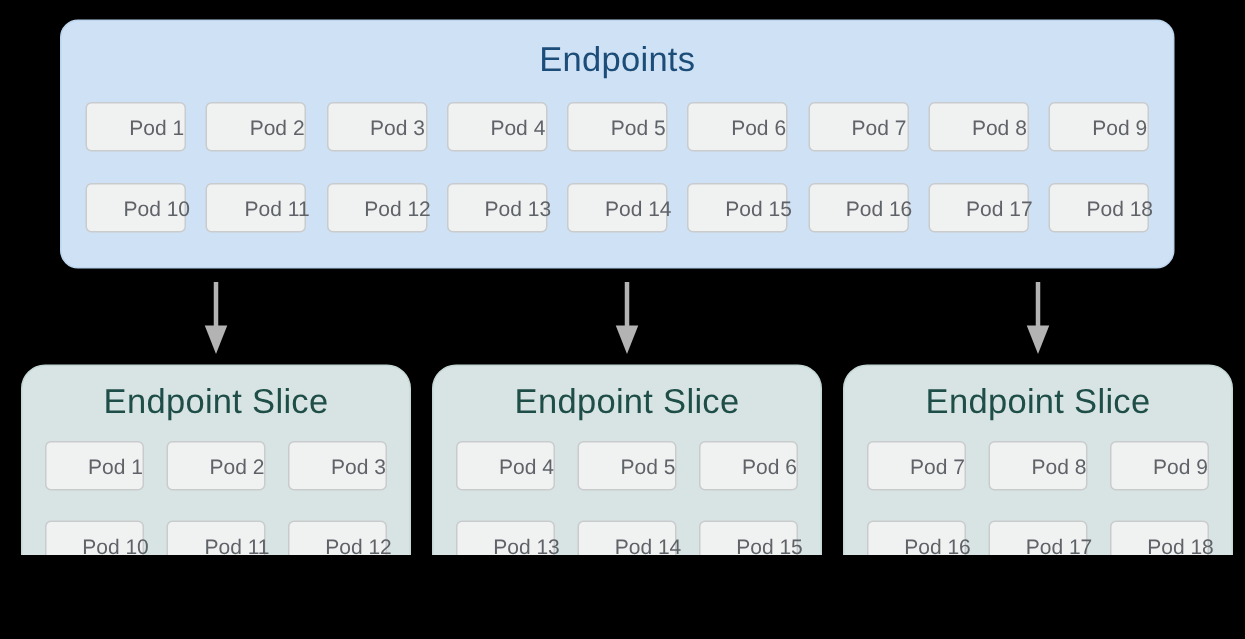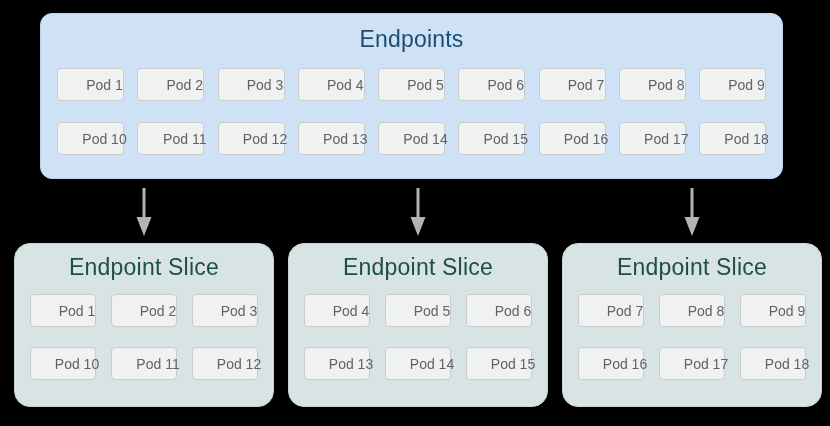--- a/index.html
+++ b/index.html
@@ -18,21 +18,21 @@
   }
   * { box-sizing: border-box; }
   html, body { margin: 0; padding: 0; }
   body {
     background: var(--page-bg);
     font-family: "Liberation Sans", "DejaVu Sans", sans-serif;
   }
   .canvas {
     position: relative;
     width: 830px;
-    height: 426px;
+    height: 370px;
     overflow: hidden;
   }
 
   
   .endpoints-box {
     position: absolute;
     left: 40px;
     top: 13px;
     width: 743px;
     height: 166px;

